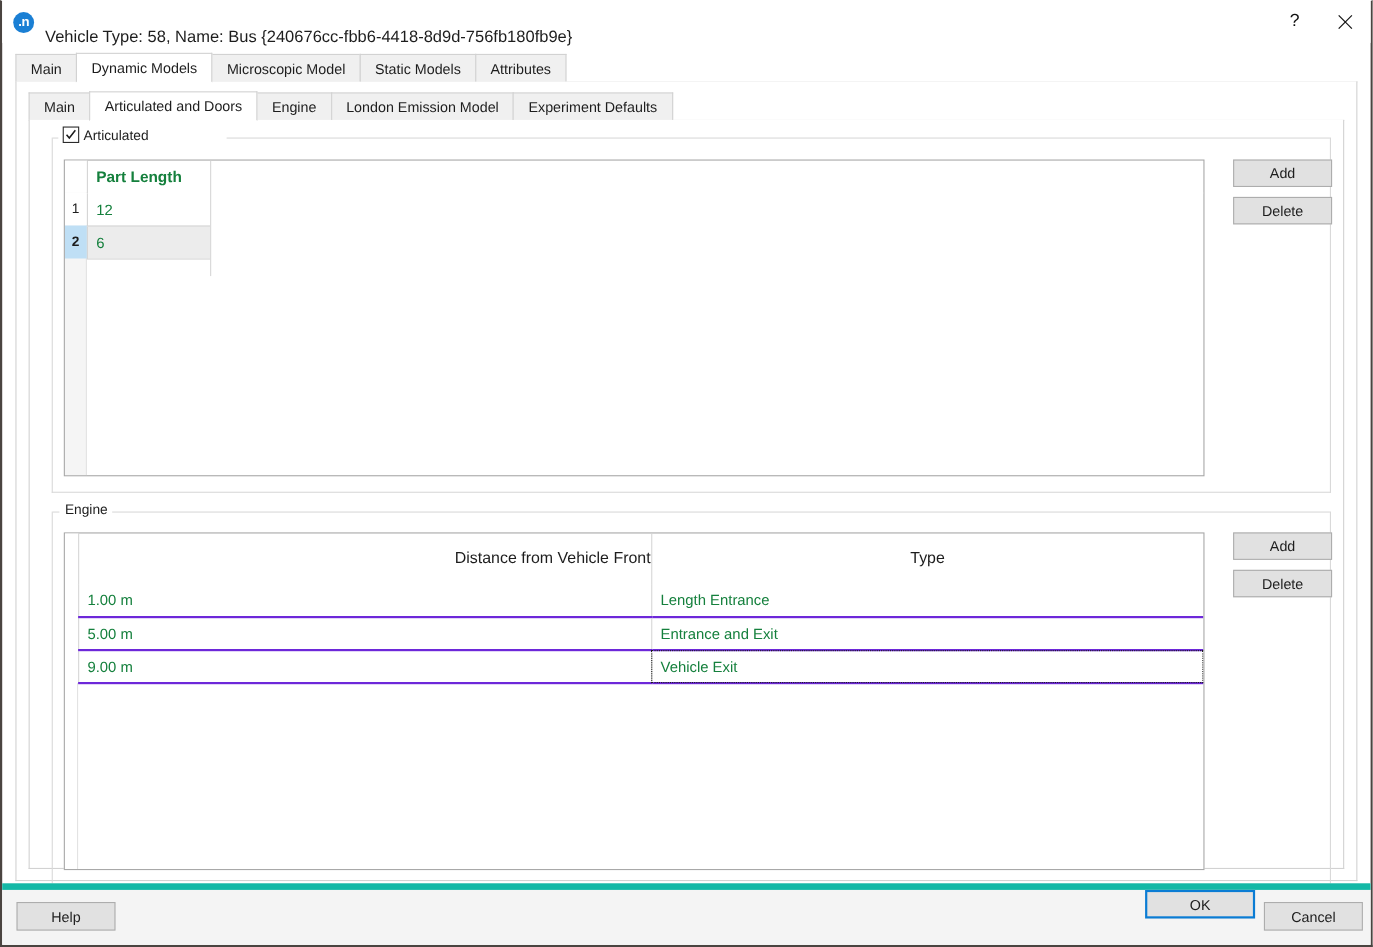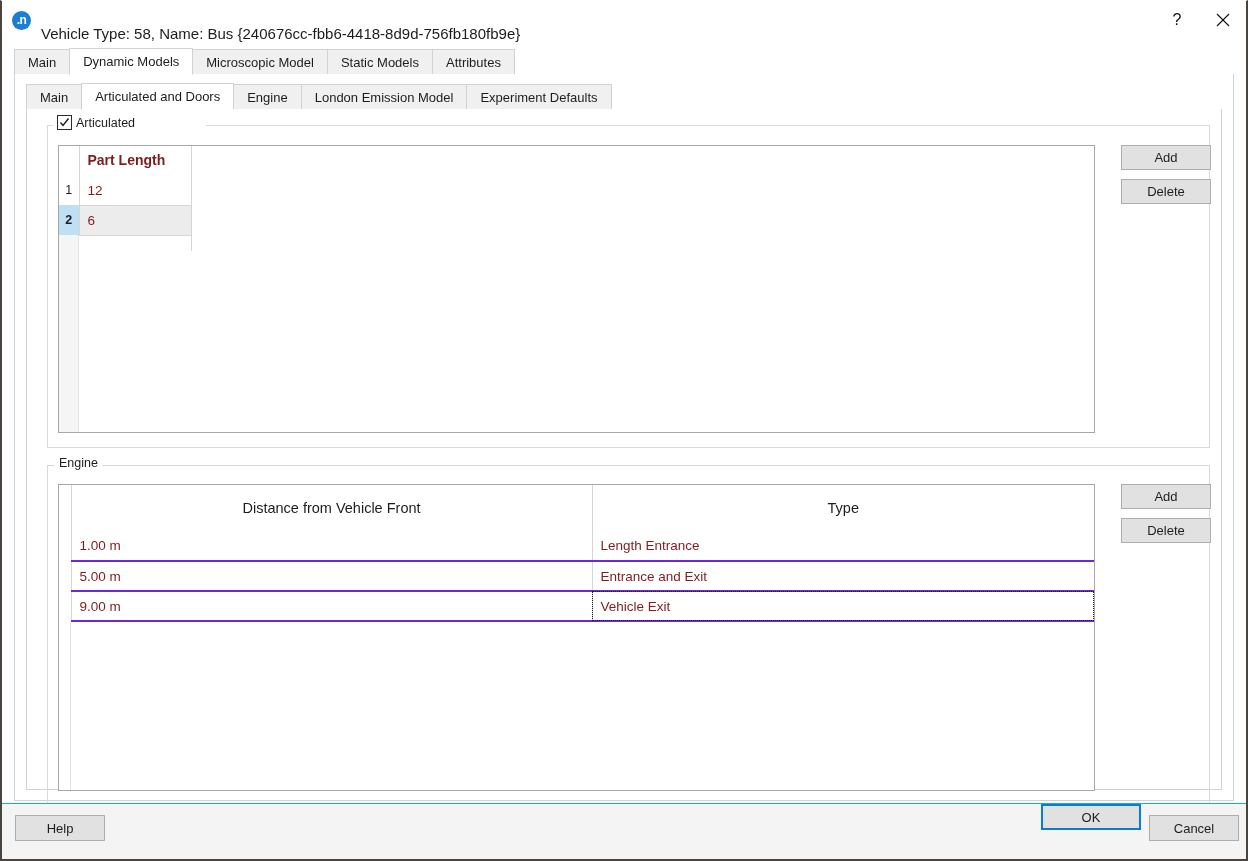--- a/index.html
+++ b/index.html
@@ -135,21 +135,21 @@
     border: 1px solid #a8a8a8;
     overflow: hidden;
   }
   .tbl {
     width: 100%; border-collapse: collapse;
     table-layout: fixed;
   }
   .tbl td, .tbl th {
     padding: 0; margin: 0;
     font-weight: normal;
-    font-size: 13.5px; color: #7f1d1d;
+    font-size: 13.5px; color: #15803d;
     vertical-align: middle;
   }
 
   
   #art-table .gutter {
     width: 20px; text-align: center;
     font-size: 12.5px; color: #1d1d1d;
     background: #ffffff;
     border-right: 1px solid #d6d6d6;
   }
@@ -180,21 +180,21 @@
     position: absolute; left: 132px; top: 0; width: 1px; height: 105px;
     background: #d6d6d6;
   }
 
   
   #doors-table .gutter { width: 12px; background: #ffffff; border-right: 1px solid #d6d6d6; }
   #doors-table tr.hdr td {
     height: 46px; text-align: center;
     font-size: 14.5px; color: #1d1d1d;
   }
-  #doors-table tr.hdr td.c1 { border-right: 1px solid #d6d6d6; }
+  #doors-table tr.hdr td.c1 { border-right: 1px solid #d6d6d6; text-align: right; }
   #doors-table tr.row td {
     height: 30px; padding-left: 8px;
     border-bottom: 2px solid #6d28d9;
   }
   #doors-table tr.row td.c1 { border-right: 1px solid #d6d6d6; }
   #doors-table tr.row td.gutter { border-bottom: none; padding-left: 0; }
   .focus-cell {
     outline: 1px dotted #1d1d1d;
     outline-offset: -1px;
   }
@@ -213,21 +213,21 @@
     font-family: "Liberation Sans", sans-serif;
     display: flex; align-items: center; justify-content: center;
     cursor: default;
   }
   .side-btn { position: absolute; width: 90px; height: 25px; }
 
   
   #bottom-bar {
     position: absolute; left: 0; right: 0; bottom: 0; height: 56px;
     background: #f4f4f4;
-    border-top: 1px solid #14b8a6;
+    border-top: 6px solid #14b8a6;
   }
   #help-btn {
     position: absolute; left: 13px; top: 11px;
     width: 90px; height: 26px;
   }
   #ok-btn {
     position: absolute; right: 105px; top: 0;
     width: 100px; height: 26px;
     border: 2px solid #0a7cd4;
   }

